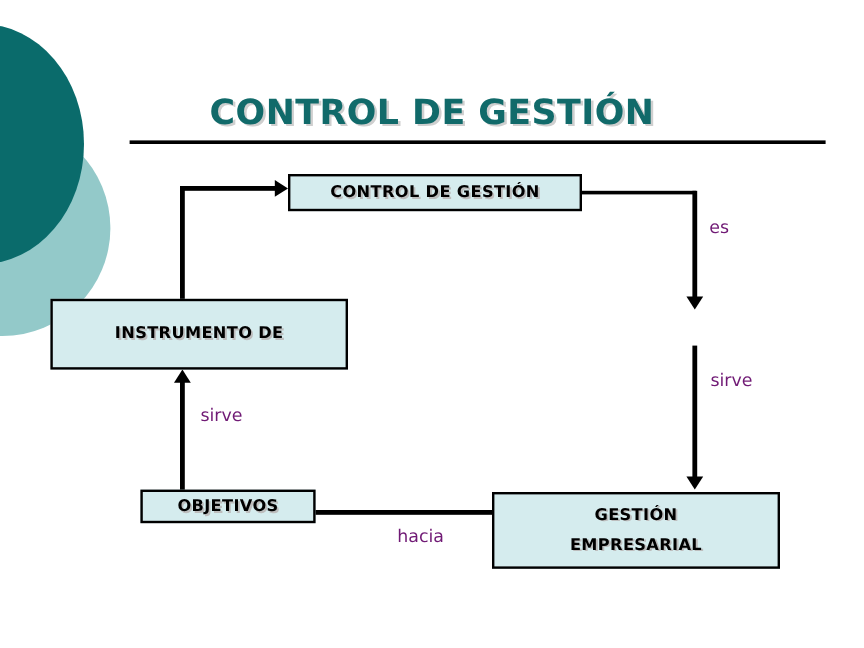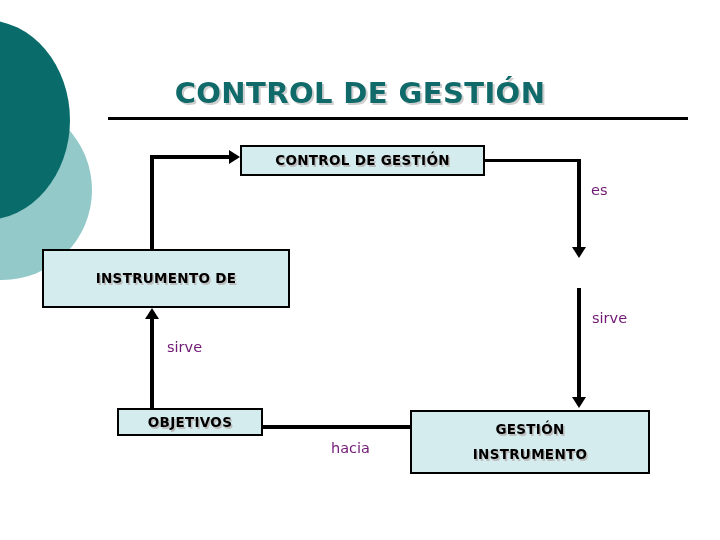--- a/index.html
+++ b/index.html
@@ -197,21 +197,21 @@
   </div>
 
 
   <div class="node-box" id="box-objetivos">
     <span>OBJETIVOS</span>
   </div>
 
   <div class="node-box" id="box-gestion">
     <span>
       <span>GESTIÓN</span><br>
-      <span>INSTRUMENTO</span>
+      <span>EMPRESARIAL</span>
     </span>
   </div>
 
   <div class="edge-label" id="label-es">es</div>
   <div class="edge-label" id="label-sirve-right">sirve</div>
   <div class="edge-label" id="label-hacia">hacia</div>
   <div class="edge-label" id="label-sirve-left">sirve</div>
 
 </div>
 

